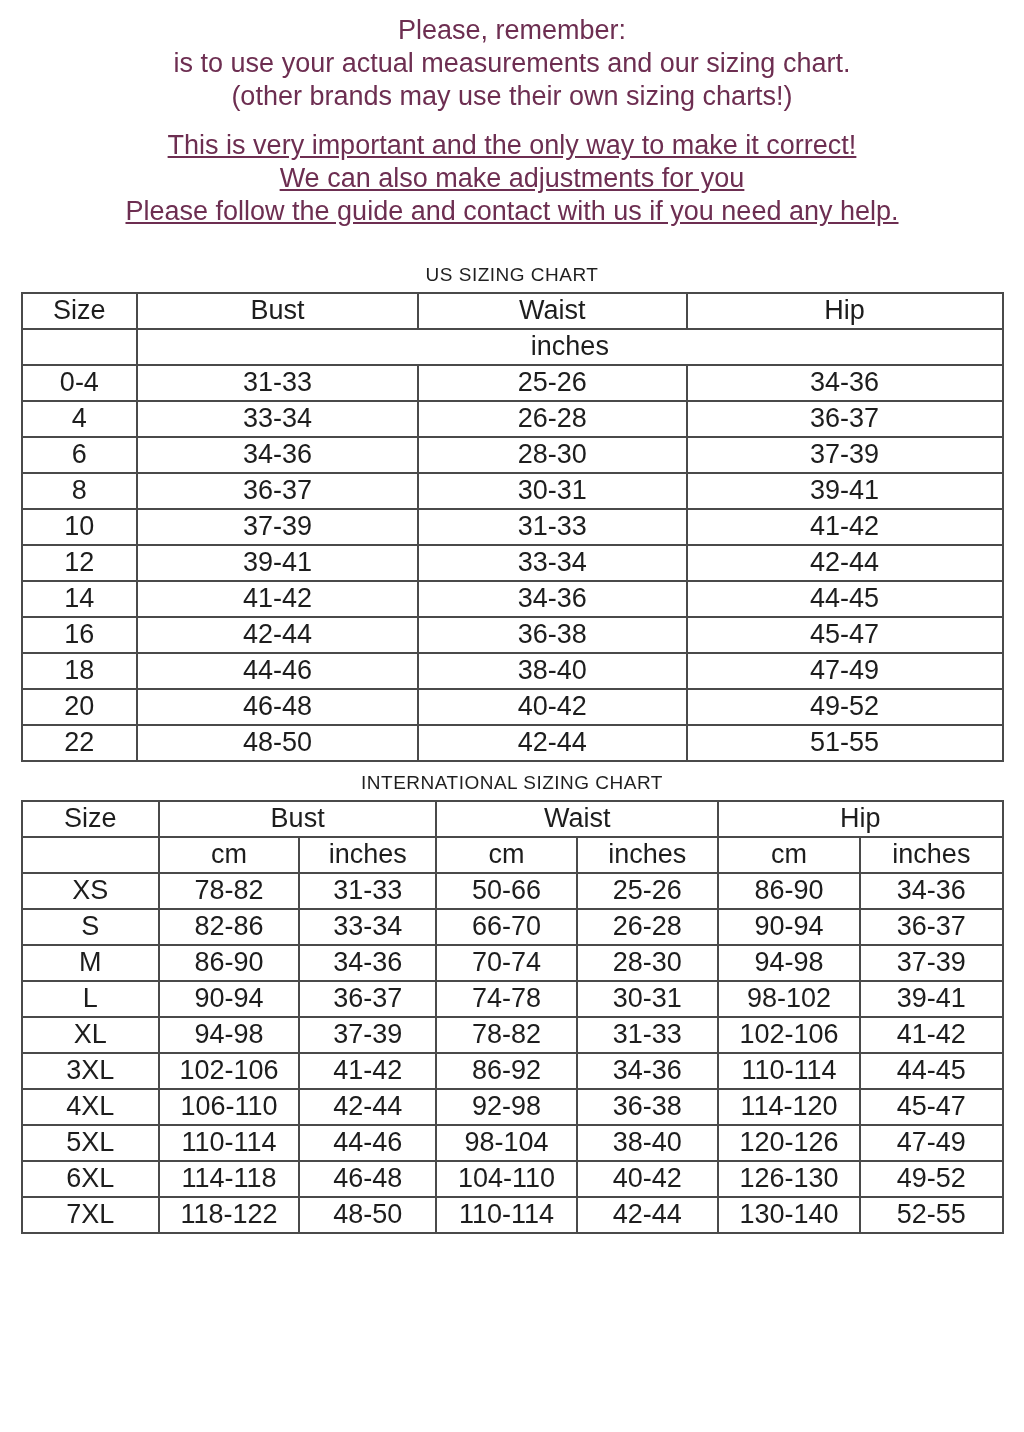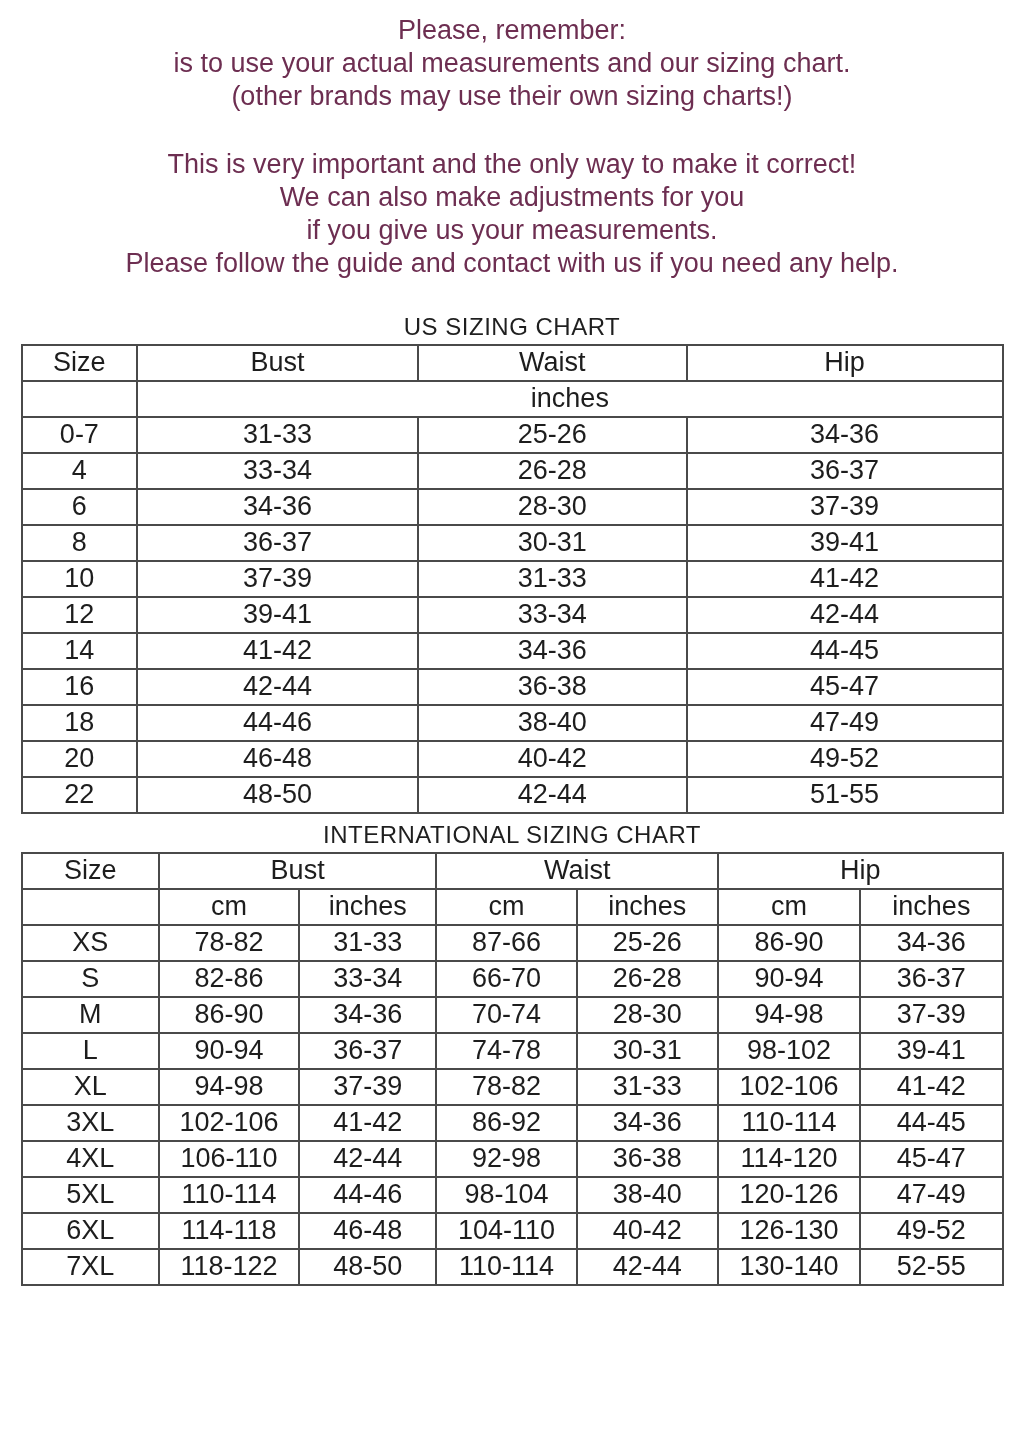--- a/index.html
+++ b/index.html
@@ -15,25 +15,25 @@
     border-radius: 17px;
   }
   .intro {
     padding-top: 14px;
     text-align: center;
     color: #6d2e51;
     font-size: 27px;
     font-weight: 300;
     line-height: 33px;
   }
-  .intro .para2 { margin-top: 35px; }
+  .intro .para2 { margin-top: 16px; text-decoration: underline; }
   .chart-title {
     text-align: center;
     color: #1f1f1f;
-    font-size: 24px;
+    font-size: 19px;
     font-weight: 400;
     letter-spacing: 0.5px;
     line-height: 28px;
   }
   .us-title   { margin-top: 33px; }
   .intl-title { margin-top: 7px; }
   table {
     width: 983px;
     margin: 3px auto 0 auto;
     border-collapse: collapse;
@@ -60,21 +60,20 @@
 
   <div class="intro">
     <div class="para1">
       <div>Please, remember:</div>
       <div>is to use your actual measurements and our sizing chart.</div>
       <div>(other brands may use their own sizing charts!)</div>
     </div>
     <div class="para2">
       <div>This is very important and the only way to make it correct!</div>
       <div>We can also make adjustments for you</div>
-      <div>if you give us your measurements.</div>
       <div>Please follow the guide and contact with us if you need any help.</div>
     </div>
   </div>
 
   <div class="chart-title us-title">US SIZING CHART</div>
 
   <table>
     <colgroup>
       <col style="width:11.8%">
       <col style="width:28.6%">
@@ -88,21 +87,21 @@
         <th>Waist</th>
         <th>Hip</th>
       </tr>
       <tr>
         <td></td>
         <td colspan="3">inches</td>
       </tr>
     </thead>
     <tbody>
       <tr>
-        <td>0-7</td>
+        <td>0-4</td>
         <td>31-33</td>
         <td>25-26</td>
         <td>34-36</td>
       </tr>
       <tr>
         <td>4</td>
         <td>33-34</td>
         <td>26-28</td>
         <td>36-37</td>
       </tr>
@@ -190,21 +189,21 @@
         <td>inches</td>
         <td>cm</td>
         <td>inches</td>
       </tr>
     </thead>
     <tbody>
       <tr>
         <td>XS</td>
         <td>78-82</td>
         <td>31-33</td>
-        <td>87-66</td>
+        <td>50-66</td>
         <td>25-26</td>
         <td>86-90</td>
         <td>34-36</td>
       </tr>
       <tr>
         <td>S</td>
         <td>82-86</td>
         <td>33-34</td>
         <td>66-70</td>
         <td>26-28</td>

